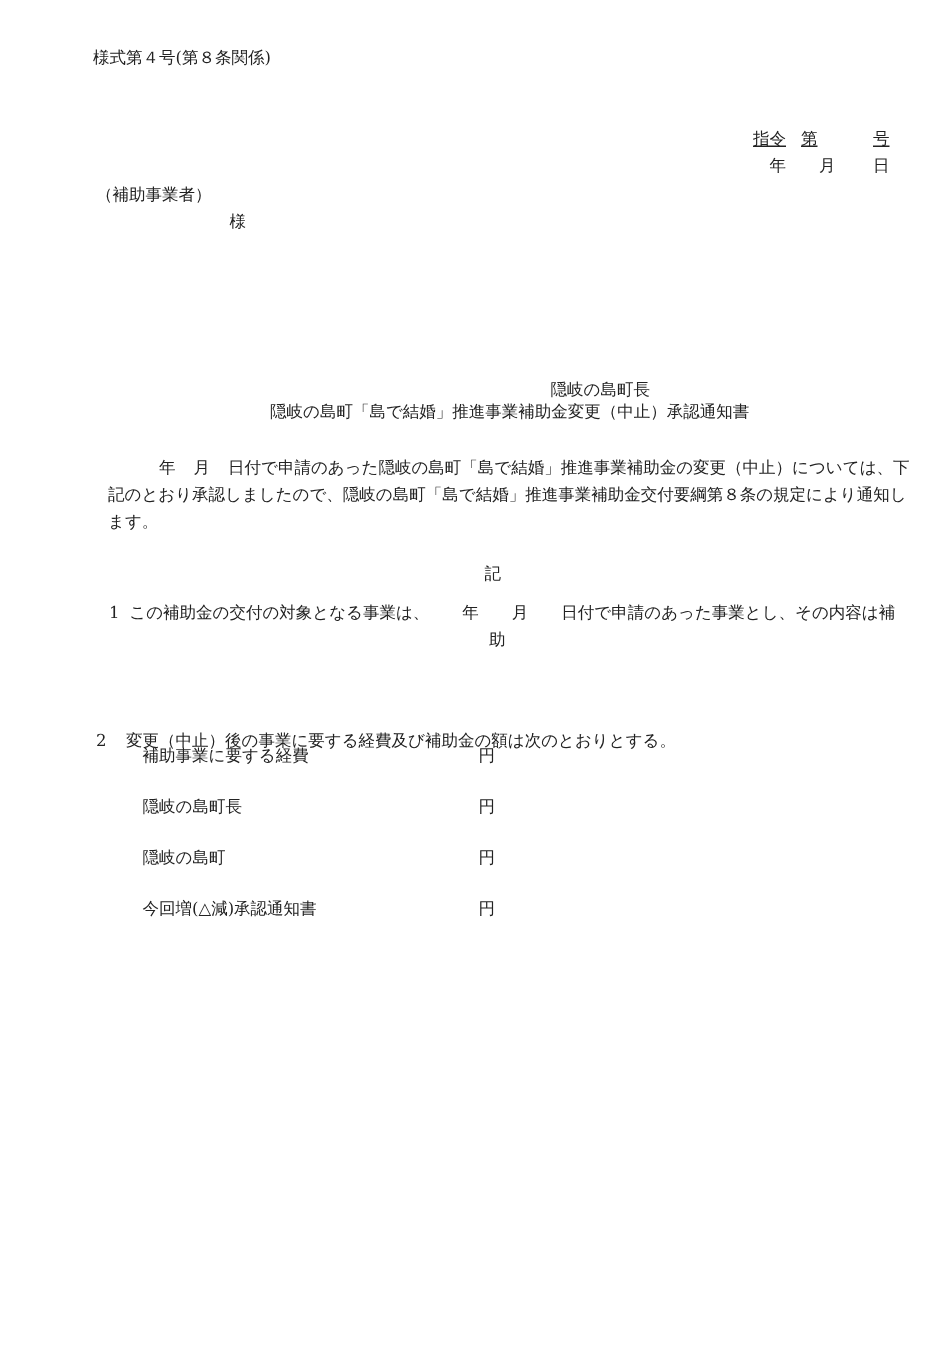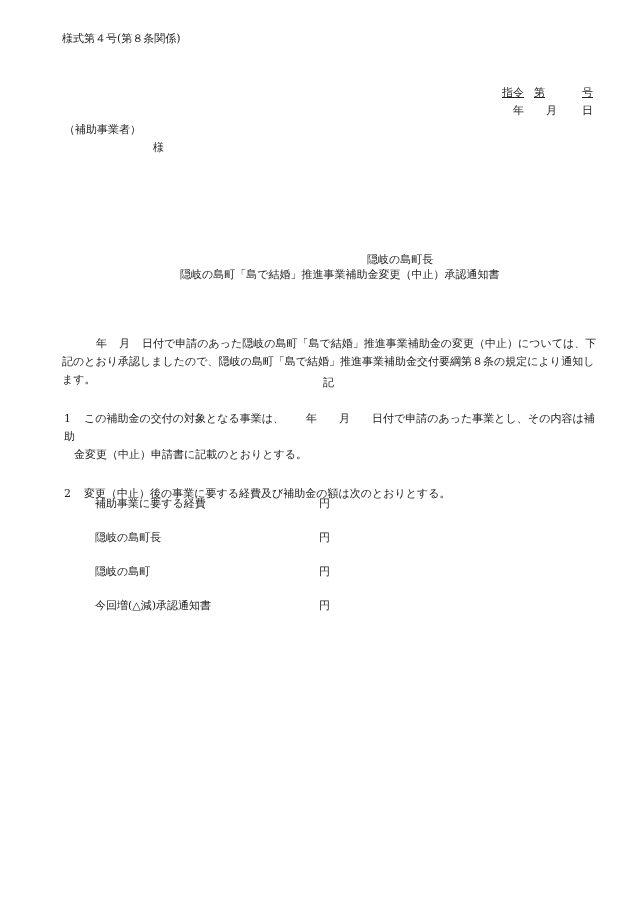--- a/index.html
+++ b/index.html
@@ -21,29 +21,28 @@
     .form-no { left: 62px; top: 32px; }
     .ref-line { left: 502px; top: 86px; width: 92px; }
     .ref-line span { position: absolute; top: 0; text-decoration: underline; }
     .date-line { left: 502px; top: 104px; width: 92px; }
     .date-line span { position: absolute; top: 0; }
     .recipient { left: 64px; top: 123px; }
     .sama { left: 153px; top: 141px; }
     .issuer { left: 367px; top: 213px; margin-top: 40px; }
     .title { left: 180px; top: 268px; }
     .body-para {
-      left: 62px; top: 303px; width: 535px;
+      left: 72px; top: 303px; width: 535px;
       white-space: normal;
       line-height: 18px;
-      margin-top: 32px;
     }
     .body-para .indent { display: inline-block; width: 34px; }
     .ki { left: 323px; top: 376px; }
     .item { left: 64px; width: 535px; white-space: normal; line-height: 18px; }
-    .item1 { top: 410px; }
+    .item1 { top: 400px; text-align: center; }
     .item2 { top: 461px; margin-top: 24px; }
     .item .num { display: inline-block; width: 20px; }
     .item .cont { display: block; padding-left: 10px; }
     .cost-row { left: 95px; width: 250px; height: 14px; text-align: center; }
     .cost-row .label { position: absolute; left: 0; top: 0; }
     .cost-row .unit { position: absolute; left: 224px; top: 0; }
     .gap { display: inline-block; }
   </style>
 </head>
 <body>
@@ -70,21 +69,20 @@
 <div class="abs title">隠岐の島町「島で結婚」推進事業補助金変更（中止）承認通知書</div>
 
 <div class="abs body-para">
   <span class="indent"></span><span>年</span><span class="gap" style="width:12px"></span><span>月</span><span class="gap" style="width:12px"></span><span>日付で申請のあった隠岐の島町「島で結婚」推進事業補助金の変更（中止）については、下記のとおり承認しましたので、隠岐の島町「島で結婚」推進事業補助金交付要綱第８条の規定により通知します。</span>
 </div>
 
 <div class="abs ki">記</div>
 
 <div class="abs item item1">
   <span class="num">1</span><span>この補助金の交付の対象となる事業は、</span><span class="gap" style="width:22px"></span><span>年</span><span class="gap" style="width:22px"></span><span>月</span><span class="gap" style="width:22px"></span><span>日付で申請のあった事業とし、その内容は補助</span>
-  <span class="cont">金変更（中止）申請書に記載のとおりとする。</span>
 </div>
 
 <div class="abs item item2">
   <span class="num">2</span><span>変更（中止）後の事業に要する経費及び補助金の額は次のとおりとする。</span>
 </div>
 
 <div class="abs cost-row" style="top:497px">
   <span class="label">補助事業に要する経費</span>
   <span class="unit">円</span>
 </div>

